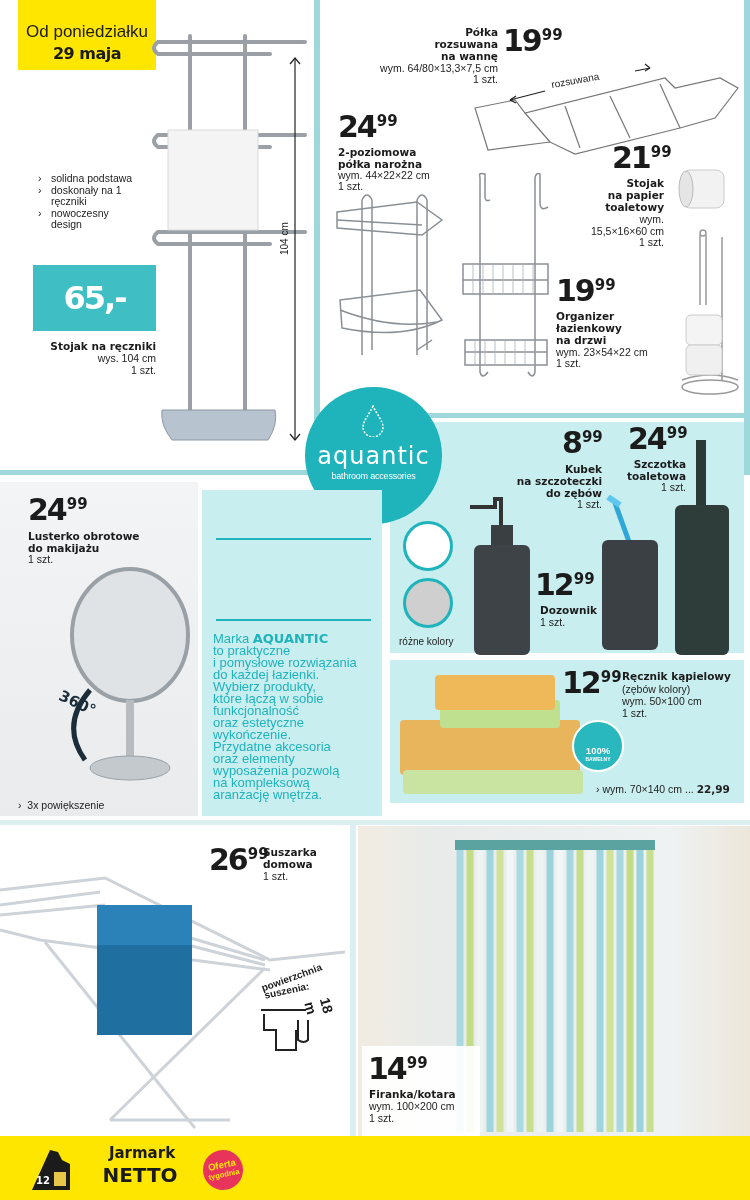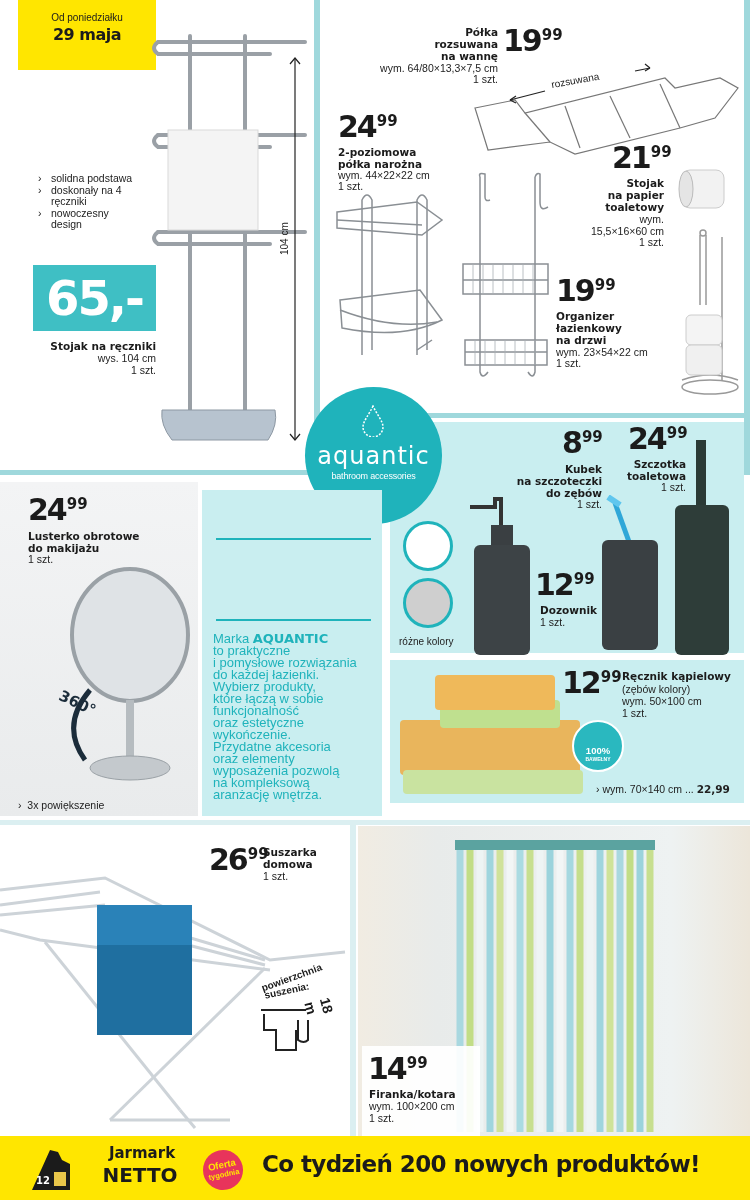--- a/index.html
+++ b/index.html
@@ -15,28 +15,28 @@
   
   .price { position: absolute; font-family: "DejaVu Sans", sans-serif; font-weight: bold; color: #1b1b1b; letter-spacing: -2px; line-height: 1; white-space: nowrap; }
   .price .big { font-size: 30px; }
   .price .sup { font-size: 15px; vertical-align: top; position: relative; top: 2px; letter-spacing: 0; margin-left: 1px; }
   .pname { position: absolute; font-family: "DejaVu Sans", sans-serif; font-weight: bold; font-size: 10.5px; line-height: 12px; color: #1b1b1b; }
   .pdesc { position: absolute; font-size: 10.5px; line-height: 12px; color: #222; }
   .right { text-align: right; }
 
   
   .date-badge { position: absolute; left: 18px; top: 0; width: 138px; height: 70px; background: #ffe600; text-align: center; }
-  .date-badge .l1 { font-size: 10px; margin-top: 12px; color: #1b1b1b; }
+  .date-badge .l1 { font-size: 17px; margin-top: 22px; color: #1b1b1b; }
   .date-badge .l2 { font-family: "DejaVu Sans", sans-serif; font-weight: bold; font-size: 16px; margin-top: 2px; letter-spacing: -0.5px; }
 
   .bullets { position: absolute; left: 38px; top: 173px; font-size: 10.5px; line-height: 11.5px; color: #222; list-style: none; }
   .bullets li { position: relative; padding-left: 13px; }
   .bullets li::before { content: "›"; position: absolute; left: 0; top: 0; }
 
-  .big-price-box { position: absolute; left: 33px; top: 265px; width: 123px; height: 66px; background: #3fbfc4; color: #fff; font-family: "DejaVu Sans", sans-serif; font-weight: bold; font-size: 48px; line-height: 66px; text-align: center; letter-spacing: -2px; }
+  .big-price-box { position: absolute; left: 33px; top: 265px; width: 123px; height: 66px; background: #3fbfc4; color: #fff; font-family: "DejaVu Sans", sans-serif; font-weight: bold; font-size: 32px; line-height: 66px; text-align: center; letter-spacing: -2px; }
 
   
   .logo { position: absolute; left: 305px; top: 387px; width: 137px; height: 137px; border-radius: 50%; background: #1fb3bb; color: #fff; text-align: center; }
   .logo .drop { position: absolute; left: 56px; top: 18px; width: 24px; height: 32px; }
   .logo .brand { position: absolute; top: 55px; width: 100%; font-size: 24px; letter-spacing: 1px; font-family: "DejaVu Sans", sans-serif; }
   .logo .tag { position: absolute; top: 84px; width: 100%; font-size: 9px; letter-spacing: -0.2px; }
 
   
   .stylowa-title { position: absolute; left: 216px; top: 548px; font-family: "DejaVu Sans", sans-serif; font-weight: bold; color: #1fb3bb; font-size: 24.5px; line-height: 29px; letter-spacing: 0.5px; }
   .stylowa-text { position: absolute; left: 213px; top: 633px; width: 170px; font-size: 13px; line-height: 12px; color: #1fb3bb; }
@@ -86,21 +86,21 @@
   <g stroke="#222" stroke-width="1.2" fill="none">
     <path d="M145 28 V410"></path>
       <path d="M140 34 L145 28 L150 34"></path>
       <path d="M140 404 L145 410 L150 404"></path>
   </g>
   <text x="138" y="225" font-size="10" fill="#222" transform="rotate(-90 138 225)" font-family="Liberation Sans, sans-serif">104 cm</text>
 </svg>
 
 <ul class="bullets">
   <li>solidna podstawa</li>
-  <li style="width:90px;">doskonały na 4 ręczniki</li>
+  <li style="width:90px;">doskonały na 1 ręczniki</li>
   <li style="width:80px;">nowoczesny design</li>
 </ul>
 
 <div class="big-price-box">65,-</div>
 <div class="pname right" style="left:20px;top:340px;width:136px;">Stojak na ręczniki</div>
 <div class="pdesc right" style="left:20px;top:352px;width:136px;">wys. 104 cm</div>
 <div class="pdesc right" style="left:20px;top:364px;width:136px;">1 szt.</div>
 
 <div class="pname right" style="left:380px;top:26px;width:118px;">
   <div>Półka</div>
@@ -391,14 +391,13 @@
     <path d="M2 42 L20 2 L28 4 L32 12 L40 16 V42 Z" fill="#1b1b1b"></path>
     <rect x="24" y="24" width="12" height="14" fill="#e8c64a"></rect>
     <text x="6" y="36" font-size="10" fill="#fff" font-weight="bold" font-family="DejaVu Sans, sans-serif">12</text>
   </svg>
   <div class="brand1">Jarmark</div>
   <div class="brand2">NETTO</div>
   <div class="offer">
     <div>Oferta</div>
     <span>tygodnia</span>
   </div>
-  <div class="slogan">Co tydzień 200 nowych produktów!</div>
 </div>
 
 </body></html>

